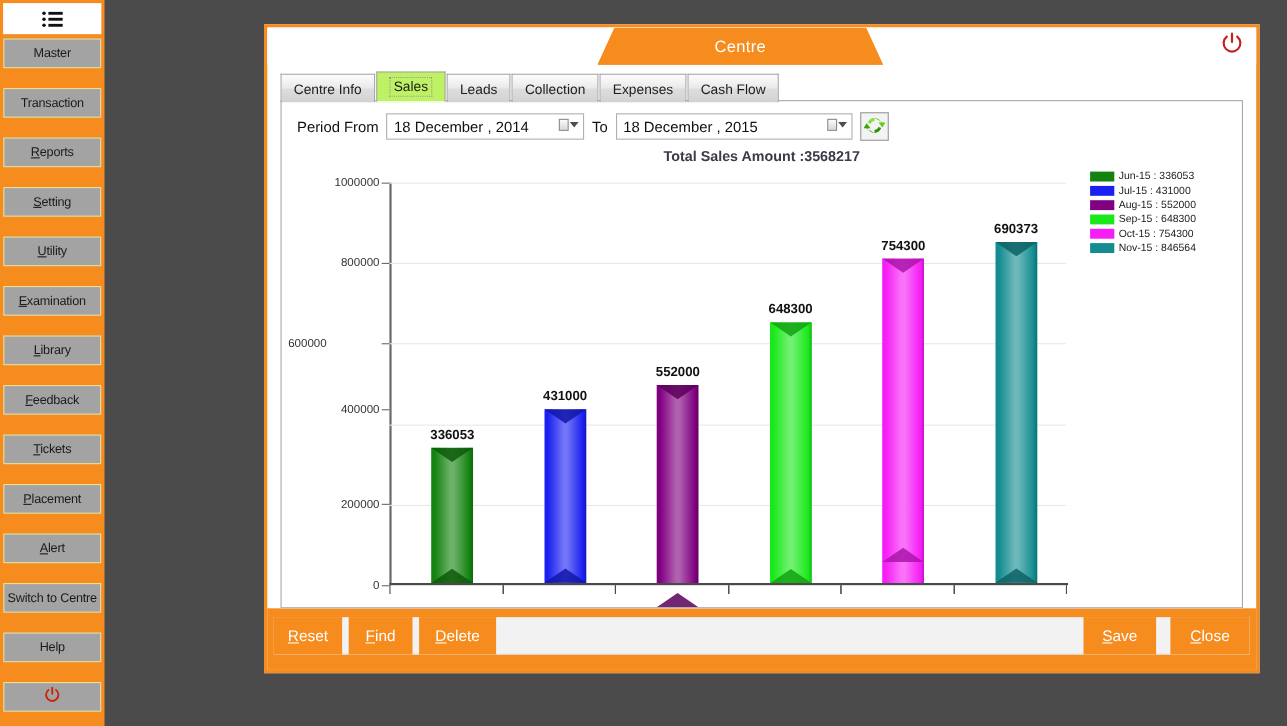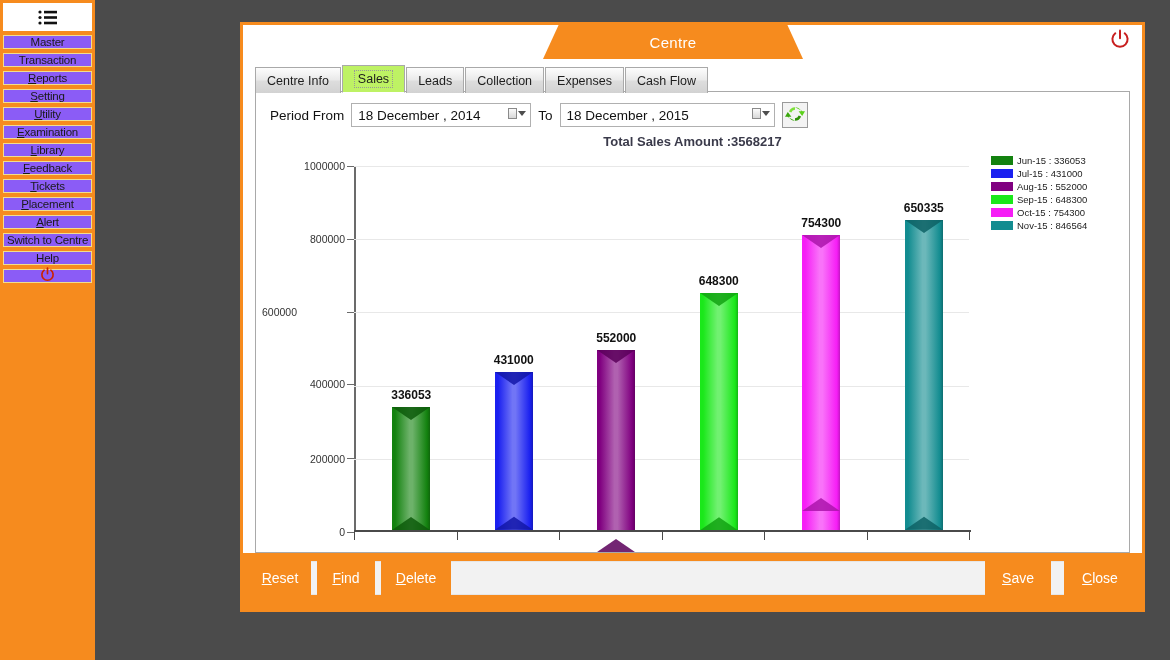--- a/index.html
+++ b/index.html
@@ -12,23 +12,23 @@
   #root { position: relative; width: 1170px; height: 660px; }
 
   
   #sidebar {
     position: absolute; left: 0; top: 0;
     width: 95px; height: 660px;
     background: #f68b1e;
     padding: 3px 3px 0 3px;
   }
   .side-btn {
-    width: 89px; height: 14px;
-    margin-bottom: 4px;
-    background: #8b5cf6;
+    width: 89px; height: 27px;
+    margin-bottom: 18px;
+    background: #a3a3a3;
     border: 1px solid #f0dd8e;
     display: flex; align-items: center; justify-content: center;
     font-size: 11.5px; color: #1a1a1a;
     font-family: "Liberation Sans", sans-serif;
     cursor: pointer;
     white-space: nowrap;
     letter-spacing: -0.2px;
   }
   .side-btn.hamburger {
     background: #ffffff; height: 28px; margin-bottom: 4px;
@@ -382,21 +382,21 @@
             </div>
           <div id="yticks">
               <div class="ytick" style="top: 366px;">
                 <span class="tv">0</span>
                 <span class="tk"></span>
               </div>
               <div class="ytick" style="top: 292.8px;">
                 <span class="tv">200000</span>
                 <span class="tk"></span>
               </div>
-              <div class="ytick" style="top: 218px;">
+              <div class="ytick" style="top: 206px;">
                 <span class="tv">400000</span>
                 <span class="tk"></span>
               </div>
               <div class="ytick" style="top: 146.4px; gap: 48px;">
                 <span class="tv">600000</span>
                 <span class="tk"></span>
               </div>
               <div class="ytick" style="top: 73.2px;">
                 <span class="tv">800000</span>
                 <span class="tk"></span>
@@ -460,21 +460,21 @@
                     <polygon points="0,276.0738 19,263.0738 38,276.0738" fill="#ac14ac" opacity="0.85"></polygon>
                   </svg></div>
                 <span class="lbl-val">754300</span>
               </div>
               <div class="bar" style="height: 309.842px; left: 550.75px;">
                 <div class="body" style="background: linear-gradient(to right, rgb(18, 140, 144) 0%, rgb(18, 140, 144) 8%, rgb(108, 184, 186) 46%, rgb(108, 184, 186) 54%, rgb(18, 140, 144) 92%, rgb(14, 109, 112) 100%);"></div>
                 <div class="shine"><svg width="38" height="309.842424" viewBox="0 0 38 309.842424" preserveAspectRatio="none">
                     <polygon points="0,0 19,13 38,0" fill="#0d6265" opacity="0.85"></polygon>
                     <polygon points="0,309.842424 19,296.842424 38,309.842424" fill="#0d6265" opacity="0.85"></polygon>
                   </svg></div>
-                <span class="lbl-val">650335</span>
+                <span class="lbl-val">690373</span>
               </div>
             </div>
         </div>
         <div id="legend">
             <div class="leg-row">
               <span class="leg-sw" style="background: rgb(19, 130, 15);"></span>
               <span class="leg-tx">Jun-15 : 336053</span>
             </div>
             <div class="leg-row">
               <span class="leg-sw" style="background: rgb(26, 32, 240);"></span>

